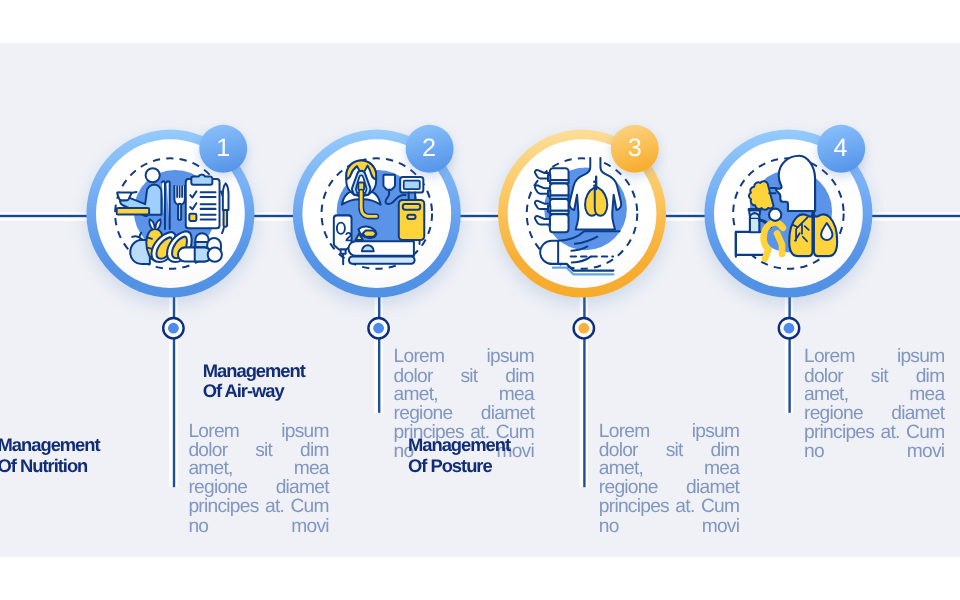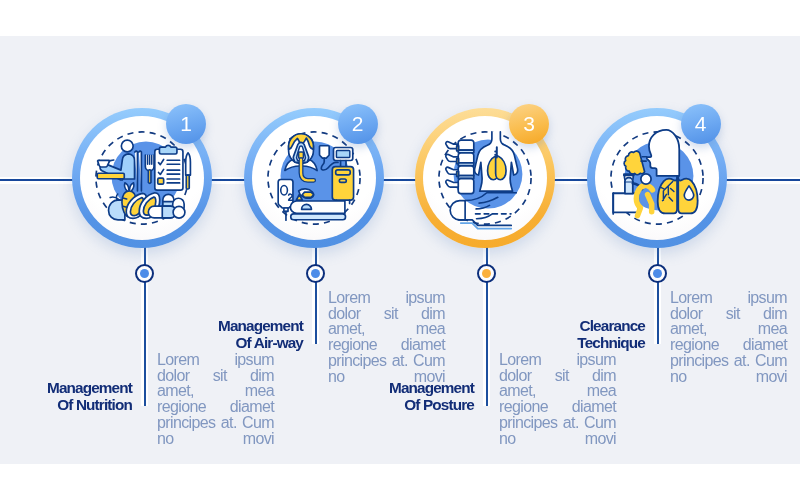--- a/index.html
+++ b/index.html
@@ -31,21 +31,21 @@
   .stem i{position:absolute;left:2.5px;top:0;width:2px;height:100%;background:#1d4f9e;display:block;}
   .dot{position:absolute;width:19px;height:19px;border-radius:50%;
        border:2px solid #0c2f7c;background:#fdfdfe;box-sizing:border-box;}
   .dot i{position:absolute;left:3px;top:3px;width:9px;height:9px;border-radius:50%;
          background:#4d8ce8;display:block;}
   .dot.amber i{background:#fbb03b;}
 
   
   .title{position:absolute;color:#122d77;font-weight:bold;font-size:15.3px;line-height:17.2px;
          letter-spacing:-0.85px;white-space:pre-line;}
-  .title.r{text-align:right;margin-top:16px;}
+  .title.r{text-align:left;}
   .body{position:absolute;color:#8197c0;font-size:16px;letter-spacing:-0.62px;line-height:15.7px;
         text-align:justify;text-align-last:justify;word-spacing:0px;}
 </style>
 </head>
 <body>
 
 <div id="stage">
   <div class="band"></div>
   <div class="axis">
       <i></i>
@@ -80,22 +80,20 @@
   <div class="title r" style="left:340px;top:363px;width:134px;">Management
 Of Posture</div>
   <div class="body" style="left:499px;top:352px;width:117px;">Lorem ipsum dolor sit dim amet, mea regione diamet principes at. Cum no movi</div>
 
   <div class="stem" style="left:654px;top:246px;height:98px;">
       <i></i>
     </div>
   <div class="dot" style="left:647.5px;top:264px;">
       <i></i>
     </div>
-  <div class="title r" style="left:511px;top:301px;width:134px;">Clearance
-Technique</div>
   <div class="body" style="left:670px;top:290px;width:117px;">Lorem ipsum dolor sit dim amet, mea regione diamet principes at. Cum no movi</div>
 
   <div class="node" style="left:72px;top:108px;">
     <div class="ring"></div>
     <div class="inner"></div>
     <div class="icon">
 <svg viewBox="0 0 126 126" width="124" height="124">
   <defs>
             <clipPath id="discclip1">
               <circle cx="63" cy="63" r="62"></circle>

